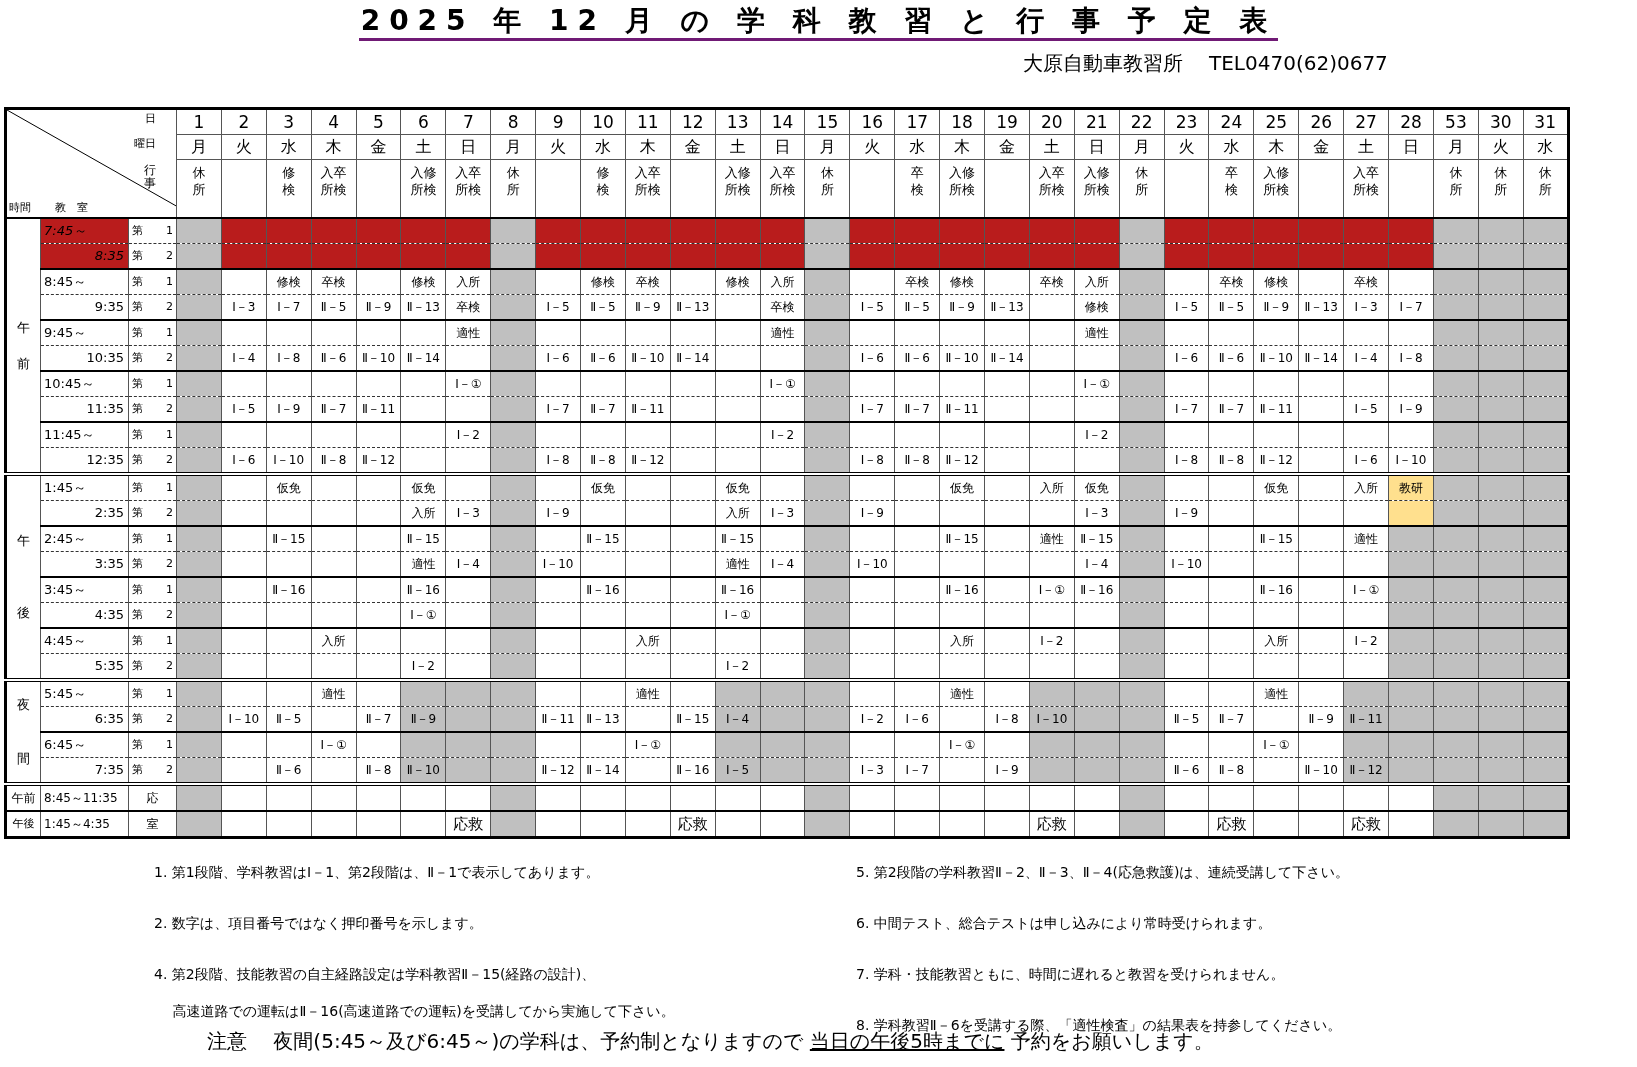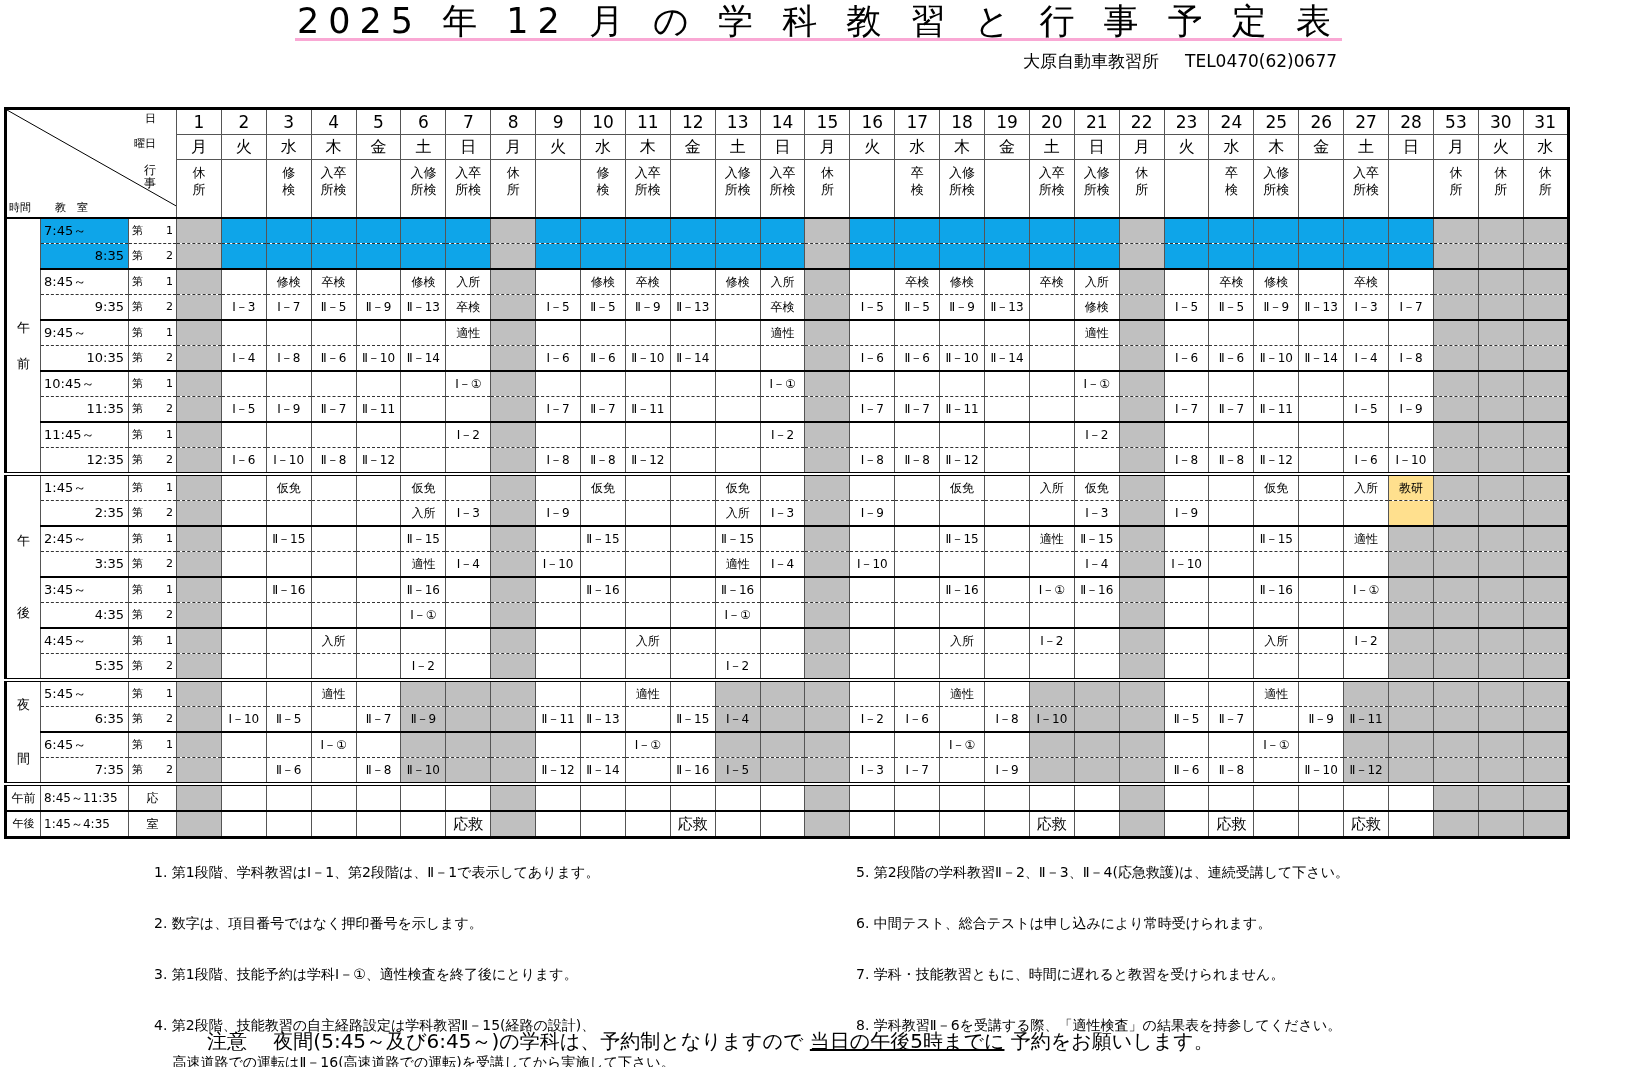--- a/index.html
+++ b/index.html
@@ -1,31 +1,31 @@
 <!DOCTYPE html>
 <html><head>
 <meta charset="utf-8">
 <style>
   html,body{margin:0;padding:0;background:#fff;}
   body{width:1637px;height:1067px;position:relative;overflow:hidden;font-family:"DejaVu Sans",sans-serif;color:#000;}
   .title{position:absolute;left:0;top:4px;width:1637px;text-align:center;}
-  .title span{display:inline-block;font-size:35px;font-weight:normal;letter-spacing:9px;border-bottom:3px solid #f9a8d4;line-height:34px;padding:0 2px;}
-  .school{position:absolute;left:1023px;top:50px;font-size:17px;letter-spacing:0px;}
+  .title span{display:inline-block;font-size:28px;font-weight:bold;letter-spacing:9px;border-bottom:3px solid #701a75;line-height:34px;padding:0 2px;}
+  .school{position:absolute;left:1023px;top:50px;font-size:20px;letter-spacing:0px;}
   .school .tel{margin-left:26px;}
   table.sched{position:absolute;left:4px;top:107px;border-collapse:collapse;table-layout:fixed;border:3px solid #000;}
   table.sched td{border-left:1px solid #555;border-right:1px solid #555;padding:0;text-align:center;font-size:12px;height:24px;line-height:24px;white-space:nowrap;overflow:hidden;}
   .hdr td{border-top:1px solid #555;border-bottom:1px solid #555;}
   .hdr .dn{font-size:17px;height:24px;line-height:24px;}
   .hdr .wd{font-size:16px;height:24px;line-height:24px;}
   .hdr .ev td{height:53px;line-height:17px;font-size:13px;vertical-align:top;padding-top:4px;}
   .corner{position:relative;border-bottom:2px solid #000 !important;}
   .r1 td{border-bottom:none;}
   .r2 td{border-top:1px dashed #333;}
   td.g{background:#c0c0c0;}
-  td.lg{background:#0ea5e9;}
+  td.lg{background:#b91c1c;font-style:italic;}
   td.y{background:#ffe08e;}
   .blk{border-top:2px solid #000 !important;}
   .dbl{border-top:4px double #000 !important;}
   .tcell{text-align:left !important;padding-left:3px !important;font-size:13px !important;}
   .tcell.r{text-align:right !important;padding-right:4px !important;}
   .room{font-size:11px !important;text-align:left !important;padding-left:3px !important;}
   .room b{float:right;font-weight:normal;padding-right:3px;}
   .sec{font-size:13px !important;vertical-align:middle;line-height:18px !important;}
   .notes{position:absolute;font-size:14px;}
   .notes p{margin:14px;height:37px;}
@@ -1036,21 +1036,20 @@
         <td class="g blk big"></td>
         <td class="g blk big"></td>
         <td class="g blk big"></td>
       </tr>
     </tbody>
   </table>
 
 <div class="notes n1" id="notesL">
     <p>1. 第1段階、学科教習はⅠ－1、第2段階は、Ⅱ－1で表示してあります。</p>
     <p>2. 数字は、項目番号ではなく押印番号を示します。</p>
-    <p>3. 第1段階、技能予約は学科Ⅰ－①、適性検査を終了後にとります。</p>
     <p>4. 第2段階、技能教習の自主経路設定は学科教習Ⅱ－15(経路の設計)、</p>
     <p style="margin-top:-14px">　 高速道路での運転はⅡ－16(高速道路での運転)を受講してから実施して下さい。</p>
   </div>
 <div class="notes n2" id="notesR">
     <p>5. 第2段階の学科教習Ⅱ－2、Ⅱ－3、Ⅱ－4(応急救護)は、連続受講して下さい。</p>
     <p>6. 中間テスト、総合テストは申し込みにより常時受けられます。</p>
     <p>7. 学科・技能教習ともに、時間に遅れると教習を受けられません。</p>
     <p>8. 学科教習Ⅱ－6を受講する際、「適性検査」の結果表を持参してください。</p>
   </div>
 

